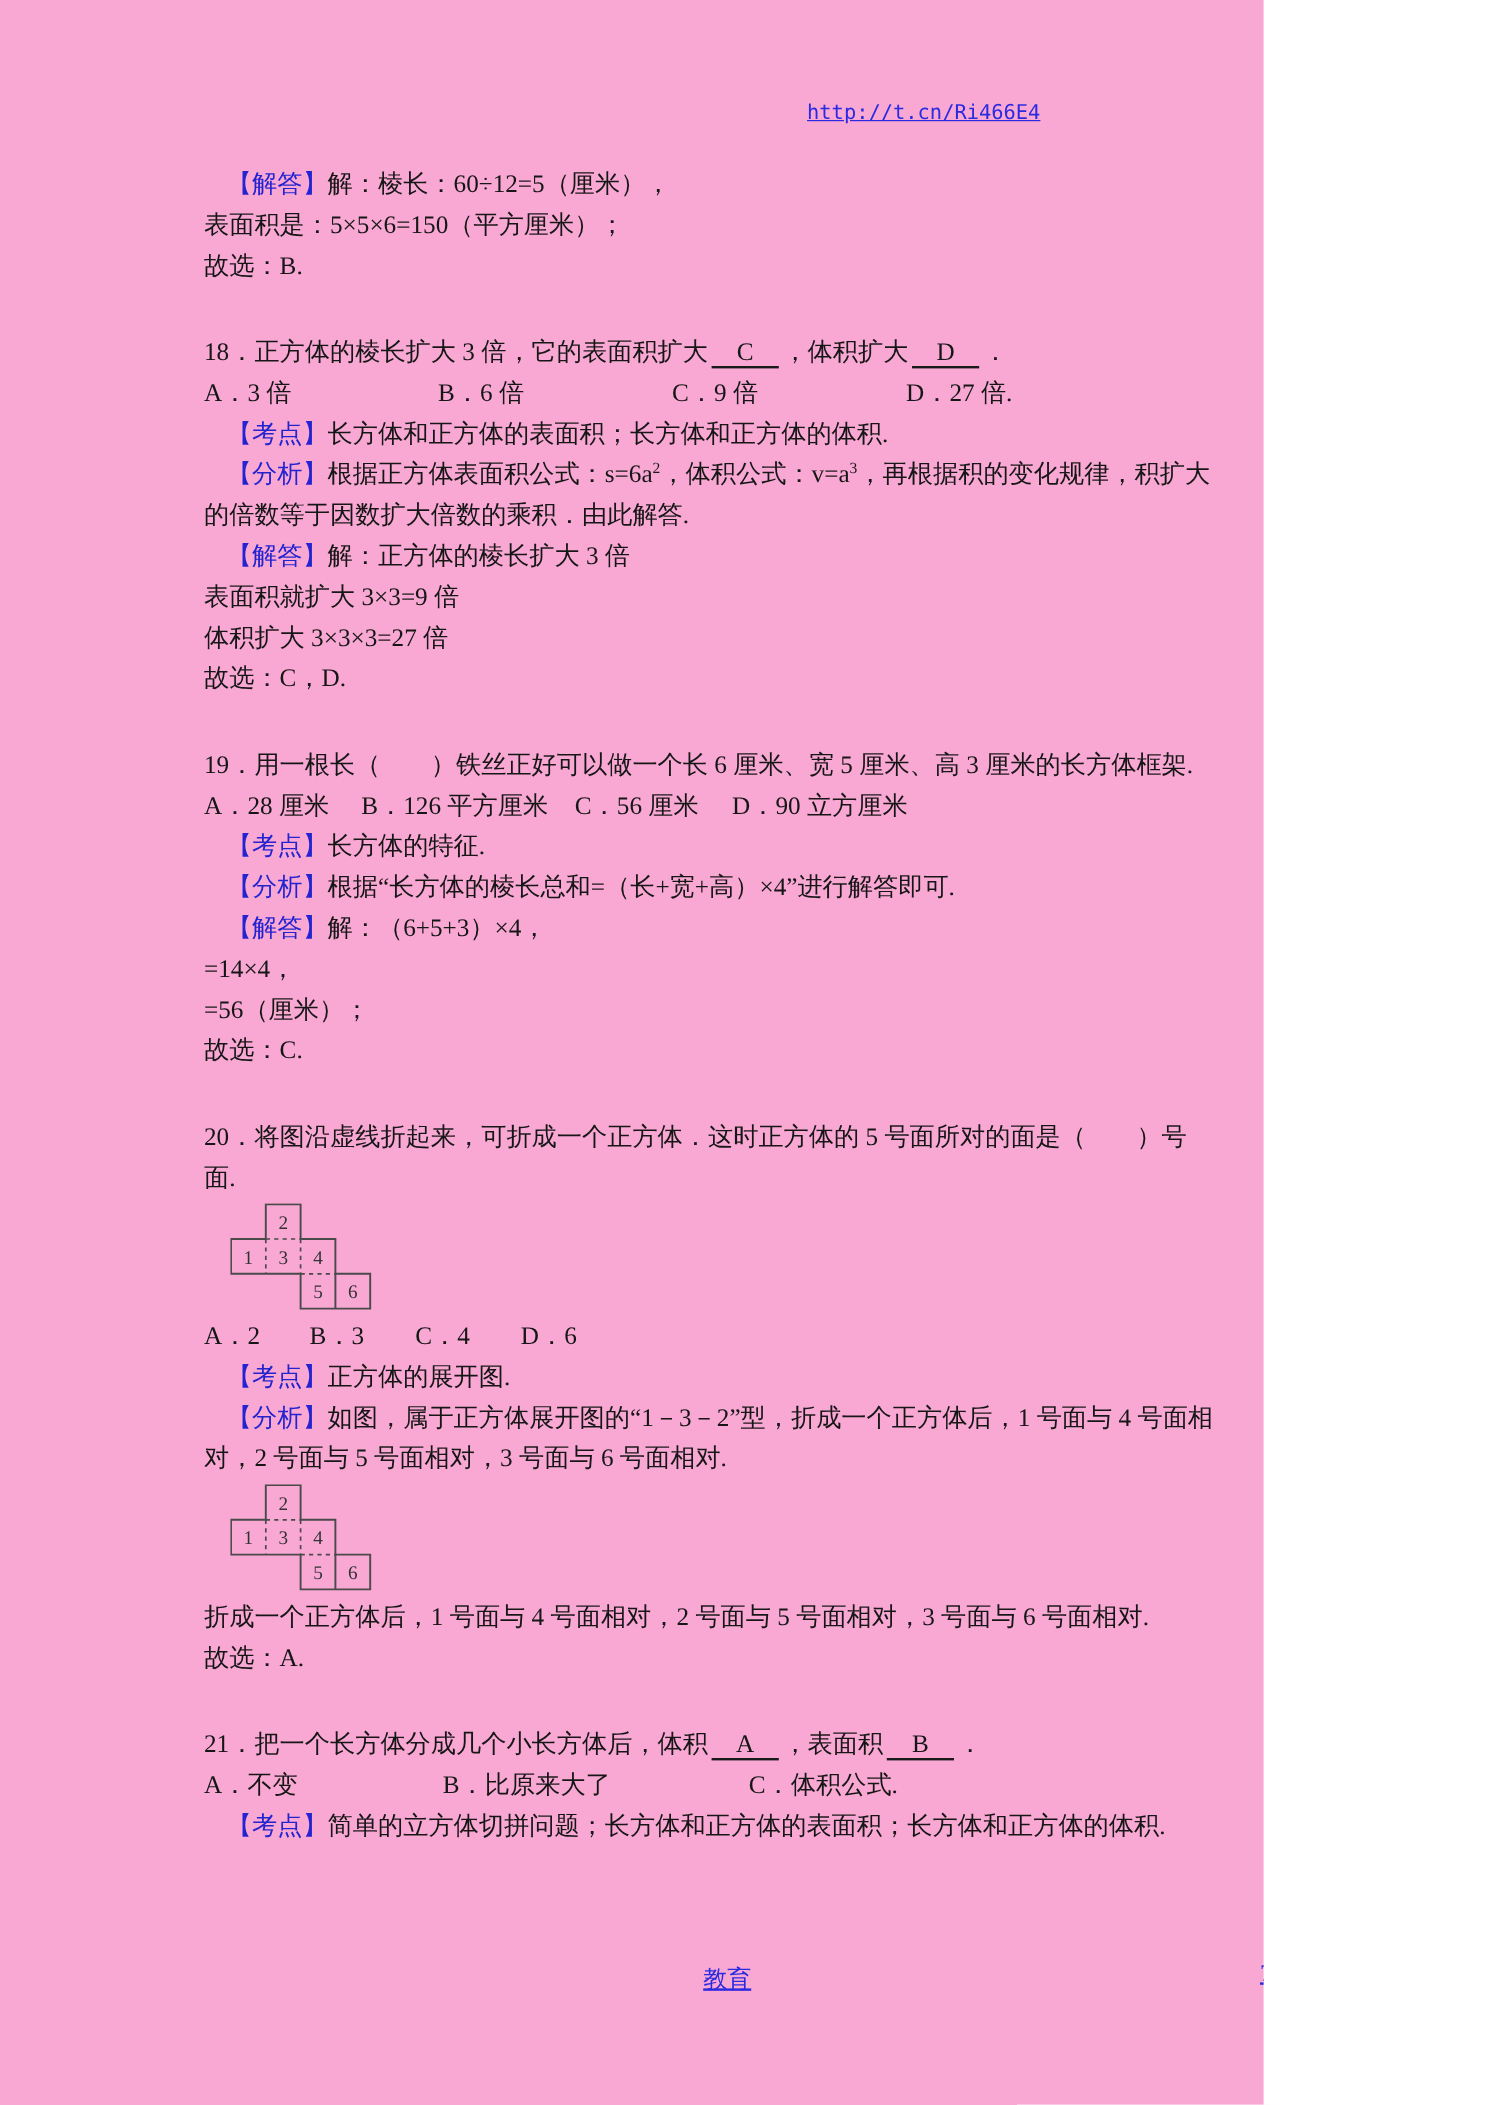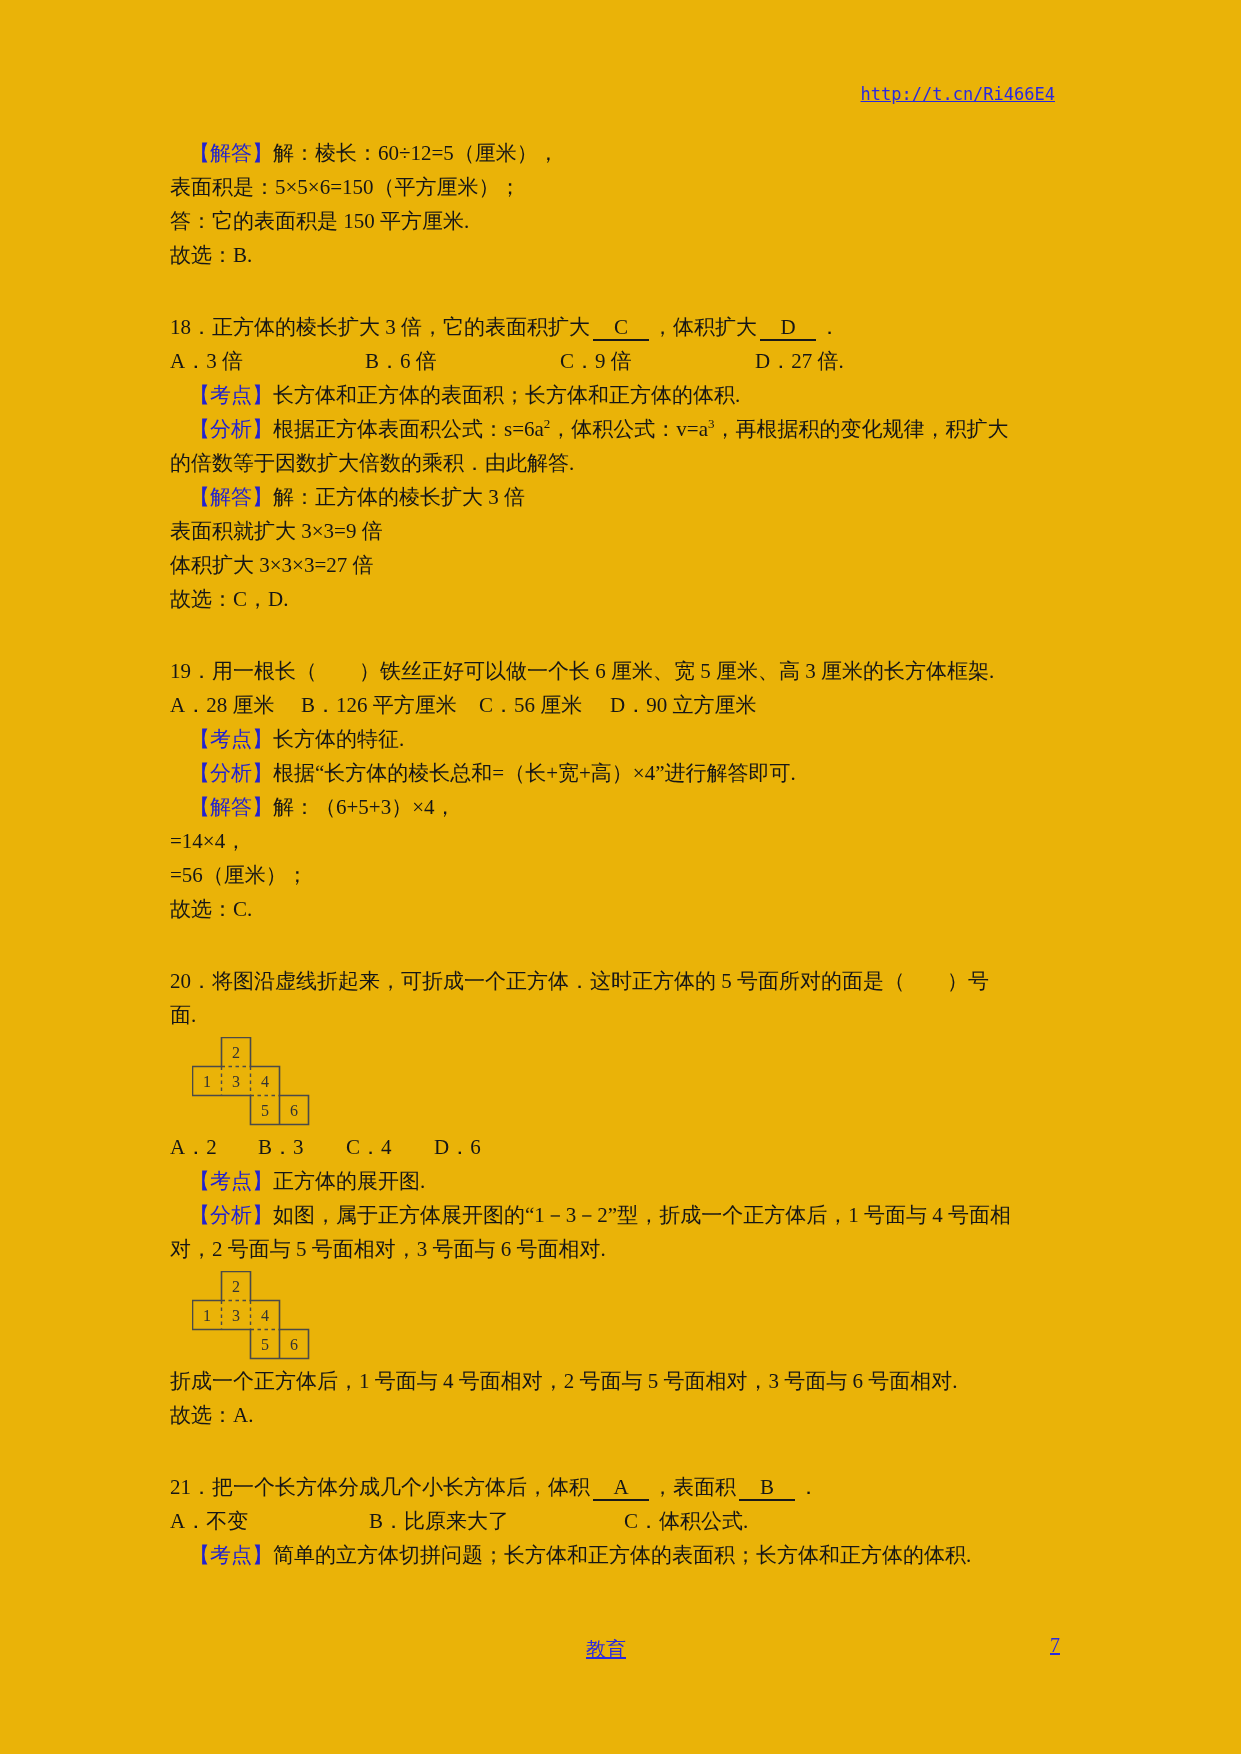--- a/index.html
+++ b/index.html
@@ -1,19 +1,19 @@
 <!DOCTYPE html>
 <html style="--label_blue: #2323cf; --link_blue: #2a2ae0; --text: #161616; --diagram_line: #4a4a4a;"><head>
 <meta charset="utf-8">
 <style>
   html,body{margin:0;padding:0;background:#ffffff;}
   .page{
     position:relative;
-    width:1241px;height:1754px;
-    background:#eab308;
+    width:1053px;height:1754px;
+    background:#f9a8d4;
     font-family:"Liberation Serif","DejaVu Serif",serif;
     color:var(--text,#161616);
     font-size:21px;
     overflow:hidden;
   }
   .url-link{
     position:absolute;top:84px;right:186px;
     font-family:"DejaVu Sans Mono","Liberation Mono",monospace;
     font-size:17px;
     color:var(--link_blue,#2a2ae0);
@@ -56,21 +56,20 @@
 
 <div class="page">
 
   <a class="url-link">http://t.cn/Ri466E4</a>
 
   <div class="content">
 
     <section>
       <p class="ln"><span class="lbl">【解答】</span><span>解：棱长：60÷12=5（厘米），</span></p>
       <p class="ln">表面积是：5×5×6=150（平方厘米）；</p>
-      <p class="ln">答：它的表面积是 150 平方厘米.</p>
       <p class="ln">故选：B.</p>
     </section>
 
     <section class="q">
       <p class="ln">
         <span>18．正方体的棱长扩大 3 倍，它的表面积扩大</span><span class="blank">C</span><span>，体积扩大</span><span class="blank">D</span><span>．</span>
       </p>
       <p class="ln opts o18">
         <span>A．3 倍</span><span>B．6 倍</span><span>C．9 倍</span><span>D．27 倍.</span>
       </p>

